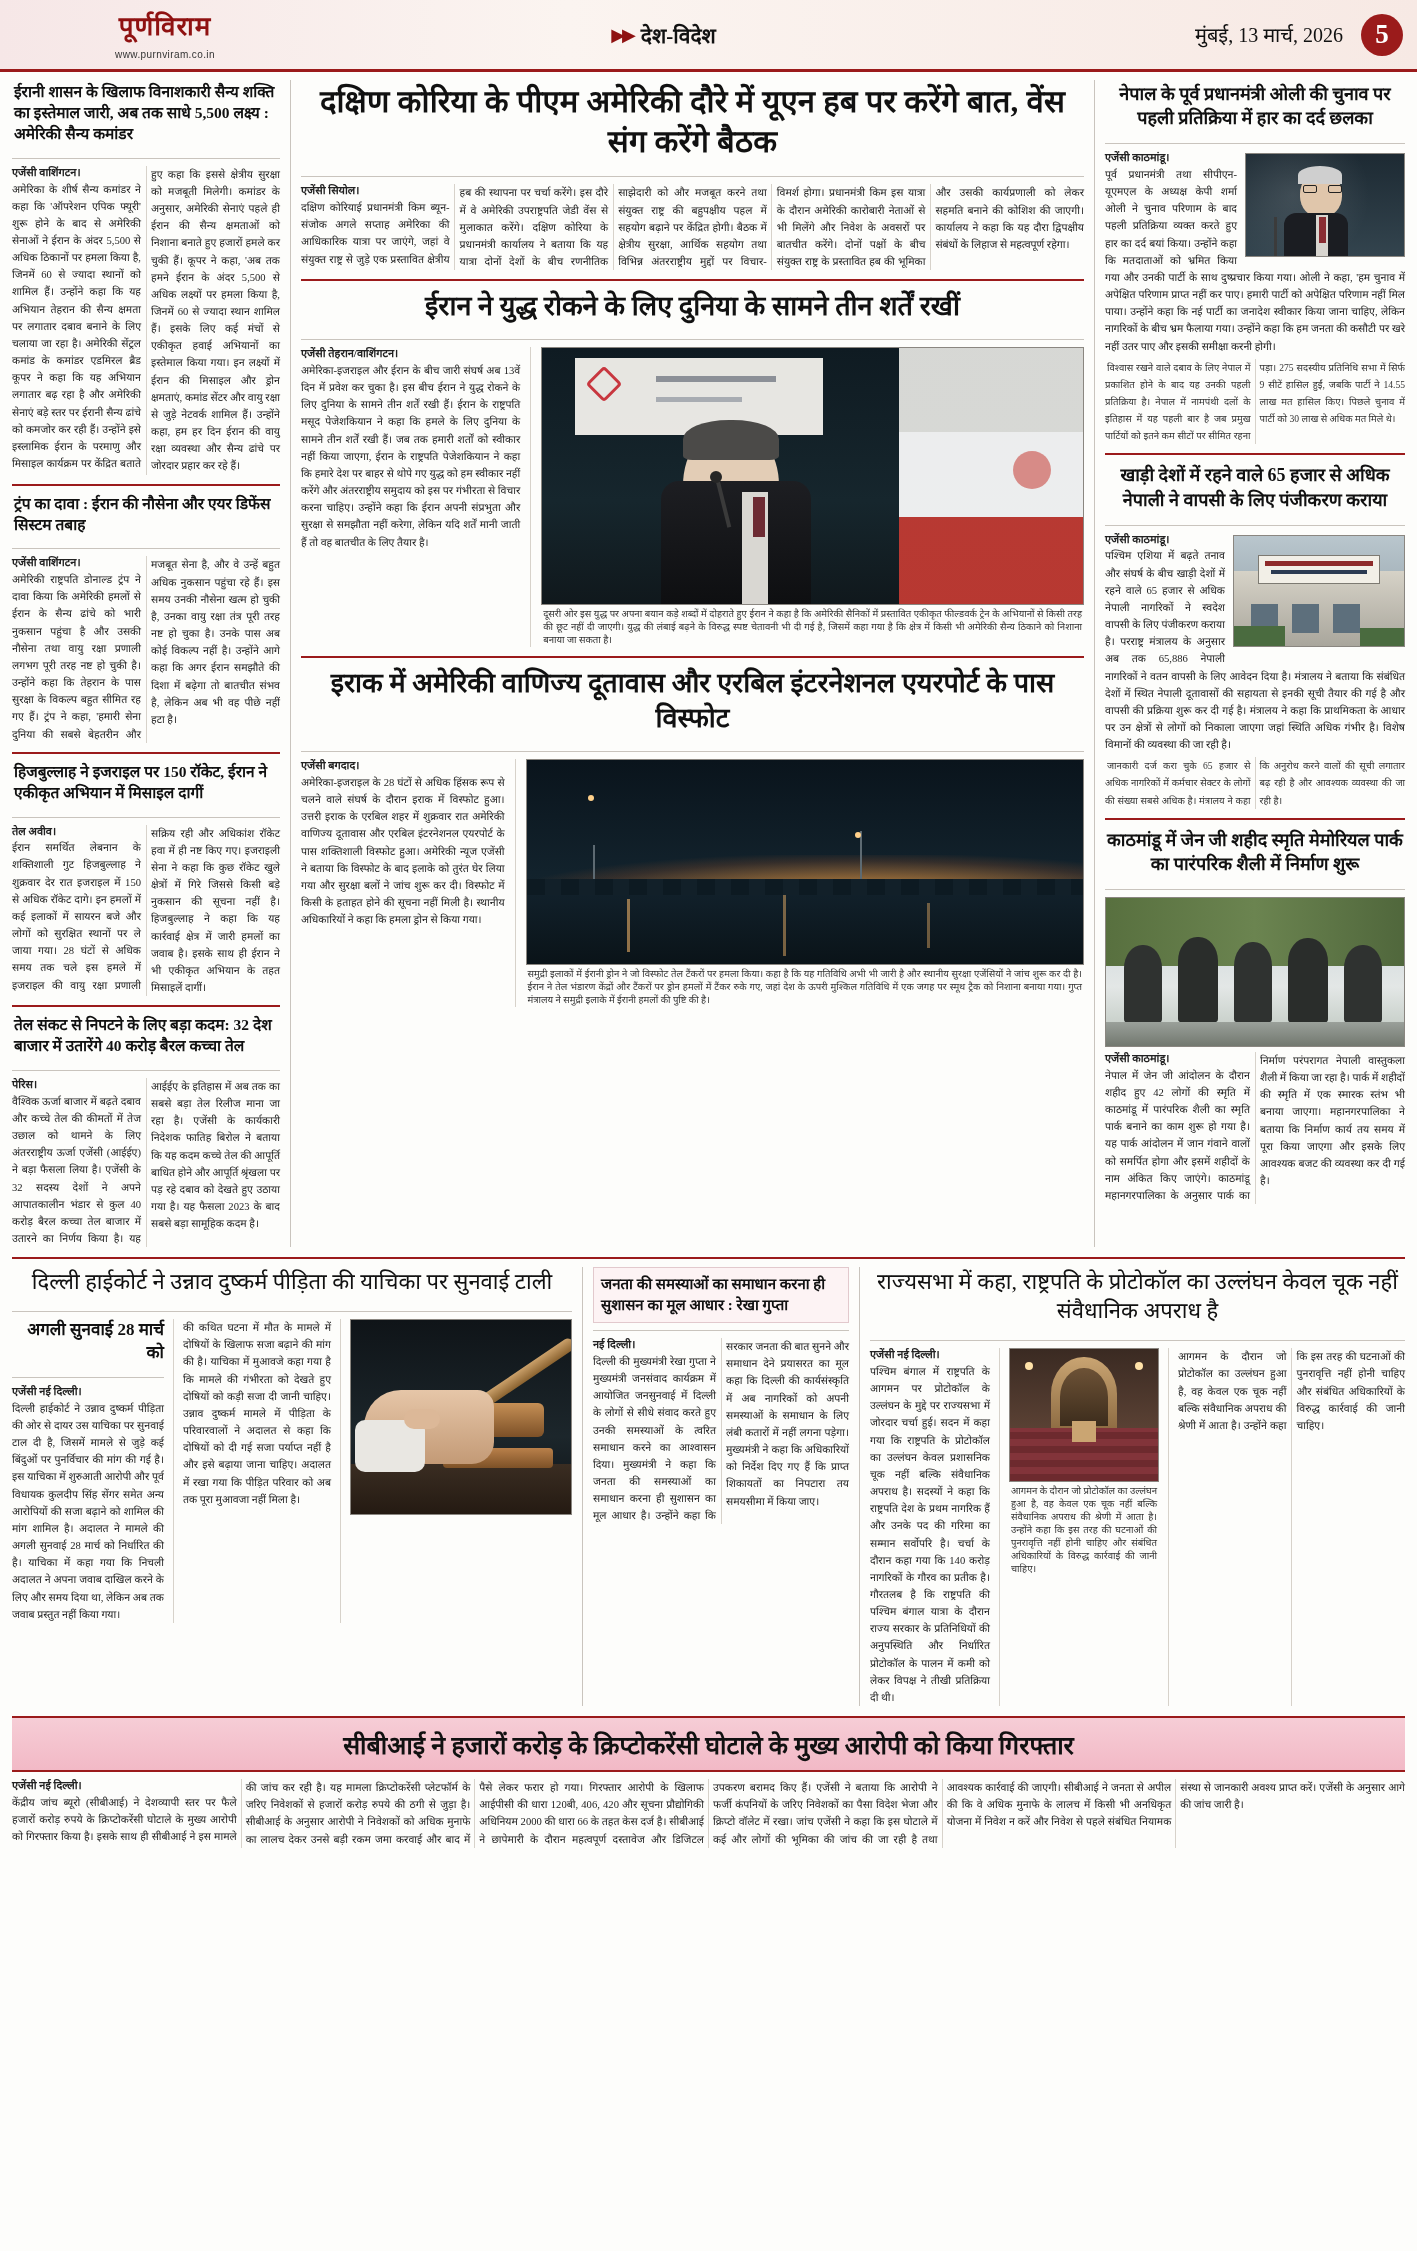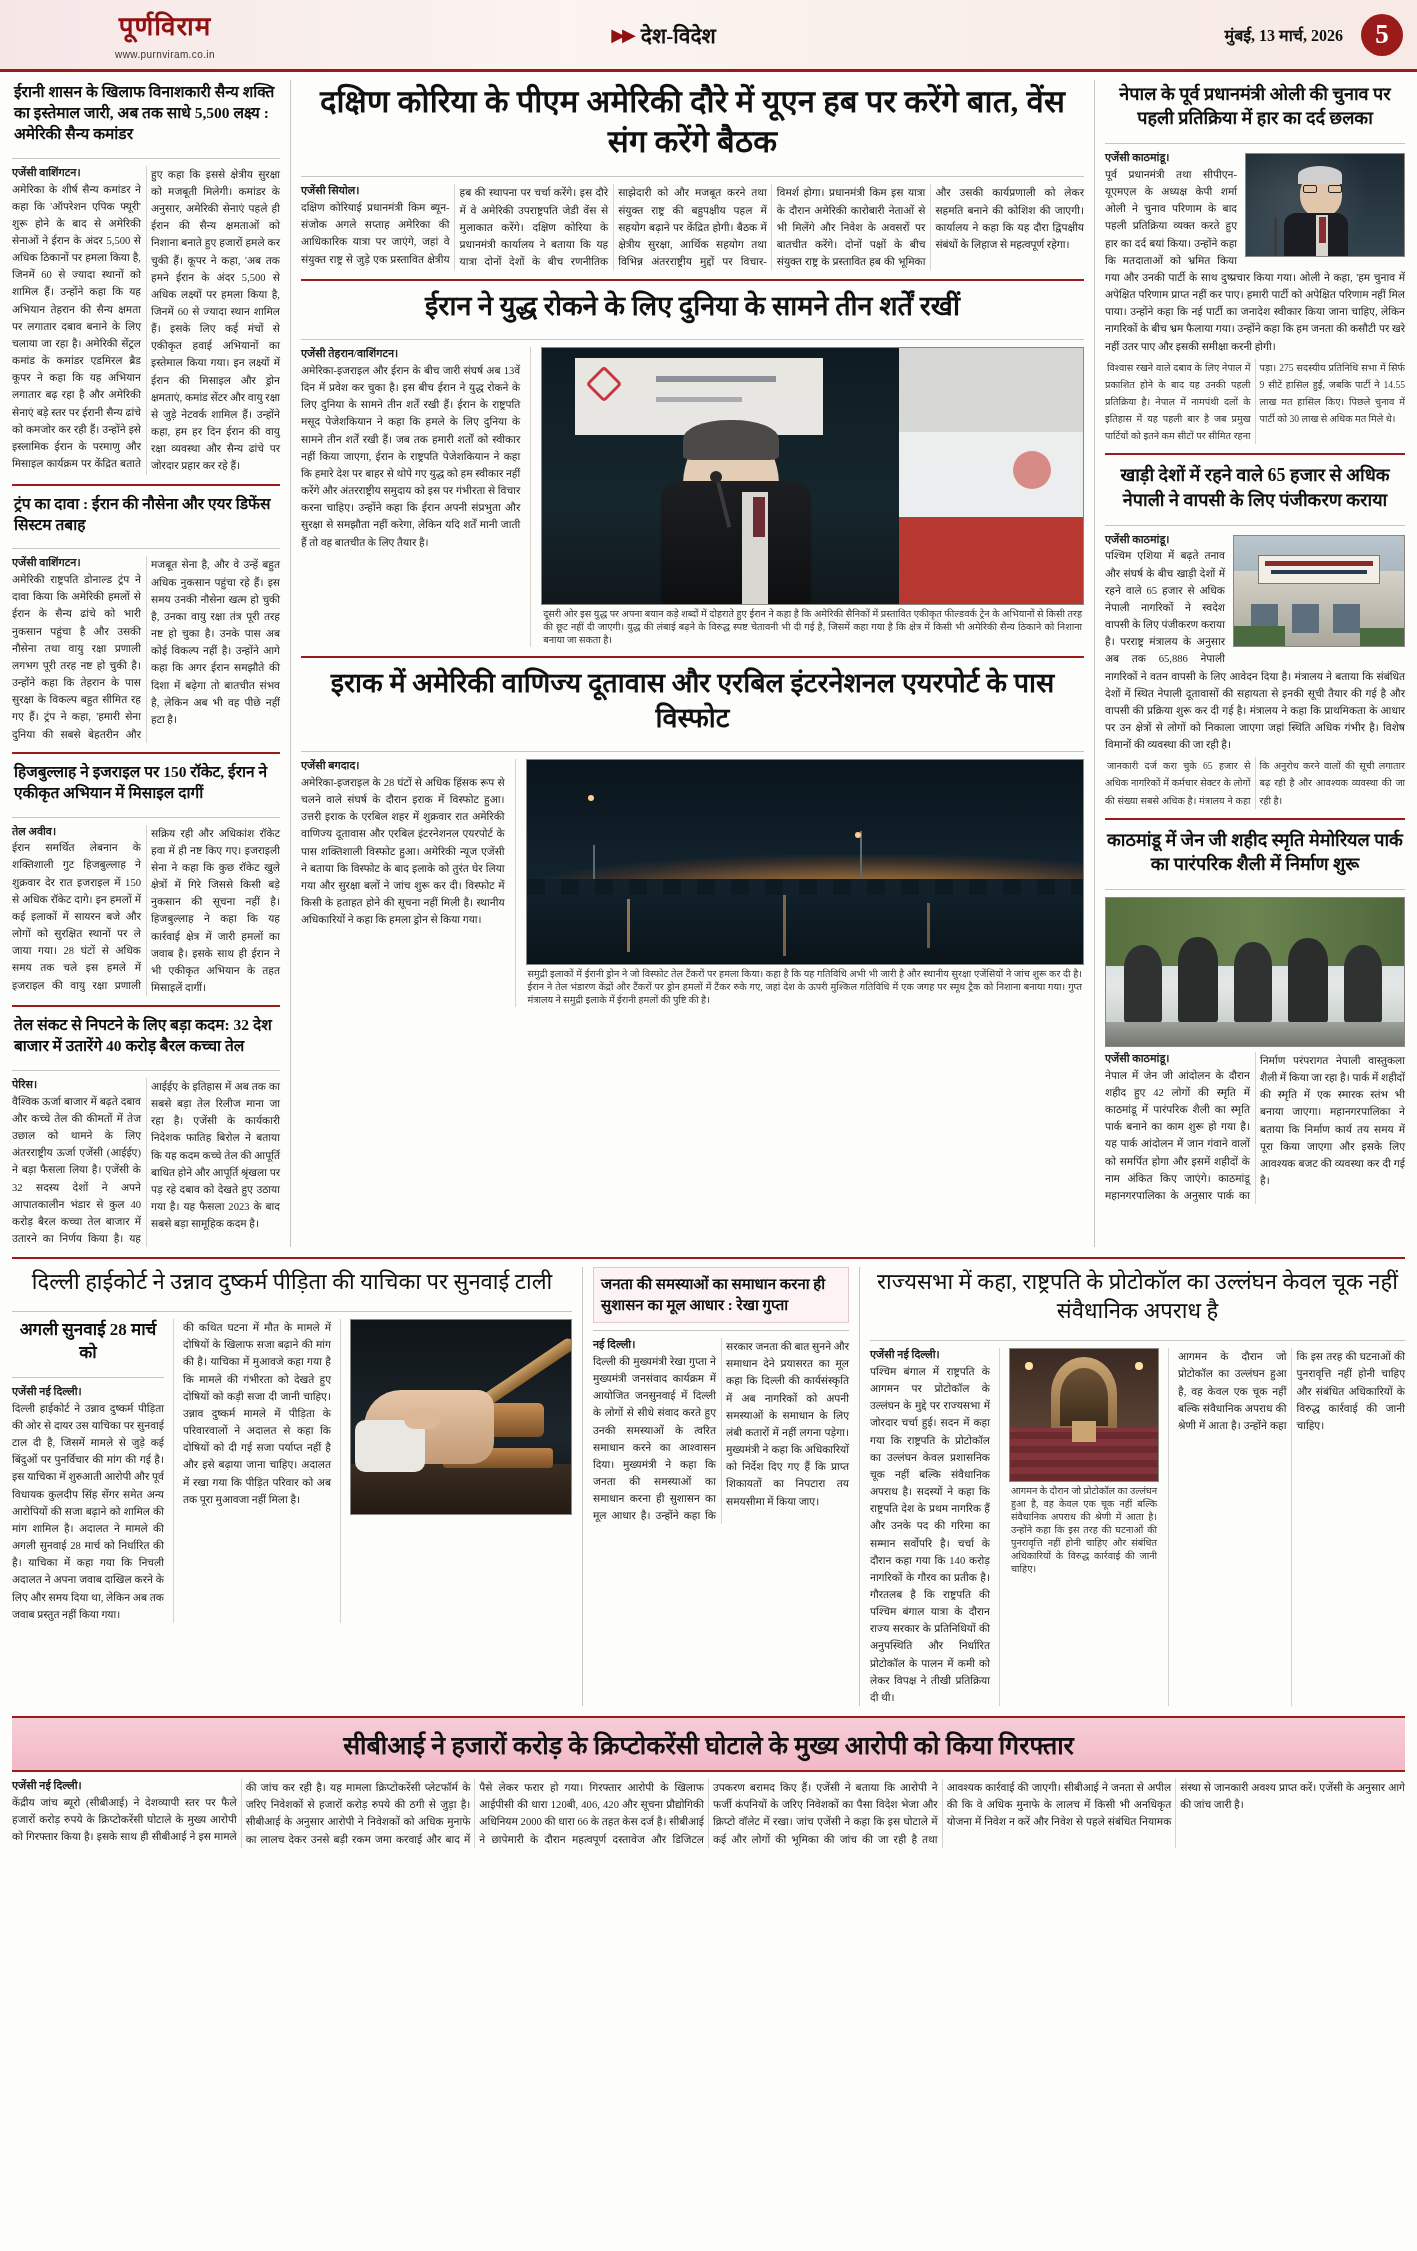--- a/index.html
+++ b/index.html
@@ -64,22 +64,22 @@
   }
   .mast-right {
     width: 420px;
     display: flex;
     align-items: center;
     justify-content: flex-end;
     padding-right: 14px;
     gap: 18px;
   }
   .mast-date {
-    font-size: 16px;
-    font-weight: bold;
+    font-size: 20px;
+    font-weight: normal;
     color: #111;
   }
   .page-badge {
     width: 42px; height: 42px;
     border-radius: 50%;
     background: #9b1b1b;
     color: #fff;
     display: flex; align-items: center; justify-content: center;
     font-size: 27px; font-weight: bold;
     font-family: "Liberation Serif", serif;
@@ -425,21 +425,21 @@
 
     <div class="hr-thick" style="margin-top:10px;"></div>
 
     <div class="row">
 
       <div style="width:560px;">
         <div class="hl-md" style="padding:0 4px 8px 4px;">दिल्ली हाईकोर्ट ने उन्नाव दुष्कर्म पीड़िता की याचिका पर सुनवाई टाली</div>
         <div class="hr-thin"></div>
         <div style="display:flex;gap:9px;">
           <div style="width:152px;">
-            <div class="hl-xs" style="text-align:center;font-size:17px;padding-bottom:5px;">अगली सुनवाई 28 मार्च को</div>
+            <div class="hl-xs" style="text-align:right;font-size:17px;padding-bottom:5px;">अगली सुनवाई 28 मार्च को</div>
             <div class="hr-thin"></div>
             <div class="body">
               <div class="agency">एजेंसी
 नई दिल्ली।</div>
               <span>दिल्ली हाईकोर्ट ने उन्नाव दुष्कर्म पीड़िता की ओर से दायर उस याचिका पर सुनवाई टाल दी है, जिसमें मामले से जुड़े कई बिंदुओं पर पुनर्विचार की मांग की गई है। इस याचिका में शुरुआती आरोपी और पूर्व विधायक कुलदीप सिंह सेंगर समेत अन्य आरोपियों की सजा बढ़ाने को शामिल की मांग शामिल है। अदालत ने मामले की अगली सुनवाई 28 मार्च को निर्धारित की है। याचिका में कहा गया कि निचली अदालत ने अपना जवाब दाखिल करने के लिए और समय दिया था, लेकिन अब तक जवाब प्रस्तुत नहीं किया गया।</span>
             </div>
           </div>
           <div style="width:1px;background:#d7d2ca;"></div>
           <div style="width:148px;" class="body">
             <span>की कथित घटना में मौत के मामले में दोषियों के खिलाफ सजा बढ़ाने की मांग की है। याचिका में मुआवजे कहा गया है कि मामले की गंभीरता को देखते हुए दोषियों को कड़ी सजा दी जानी चाहिए। उन्नाव दुष्कर्म मामले में पीड़िता के परिवारवालों ने अदालत से कहा कि दोषियों को दी गई सजा पर्याप्त नहीं है और इसे बढ़ाया जाना चाहिए। अदालत में रखा गया कि पीड़ित परिवार को अब तक पूरा मुआवजा नहीं मिला है।</span>

